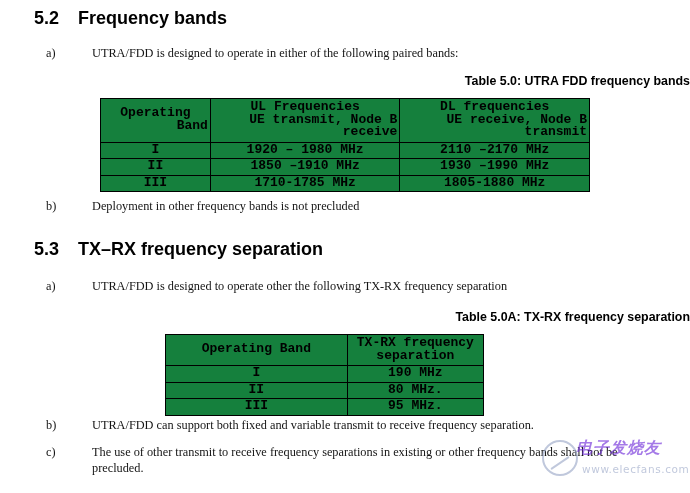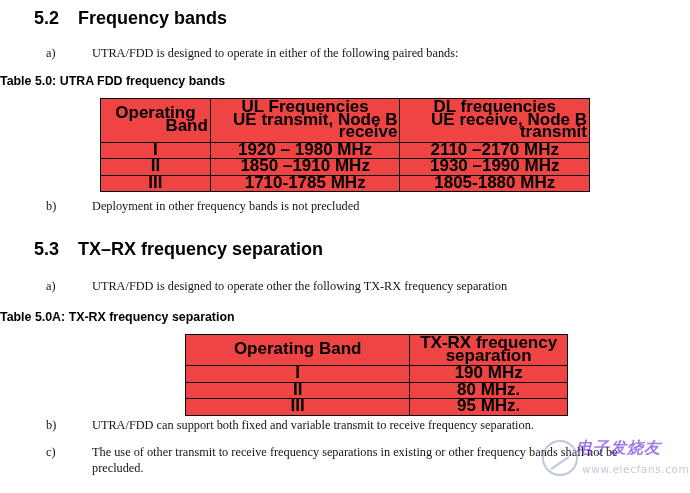--- a/index.html
+++ b/index.html
@@ -65,38 +65,38 @@
   #item-a1 { left: 0; top: 45px; width: 640px; }
   #item-b1 { left: 0; top: 198px; width: 640px; }
   #item-a2 { left: 0; top: 278px; width: 640px; }
   #item-b2 { left: 0; top: 417px; width: 640px; }
   #item-c2 { left: 0; top: 444px; width: 620px; }
 
   
   .table-caption {
     position: absolute;
     width: 690px;
-    text-align: left;
+    text-align: right;
     font-family: "Liberation Sans", "DejaVu Sans", sans-serif;
     font-weight: bold;
     font-size: 12.4px;
     color: #000;
   }
   #caption-1 { top: 74px; }
   #caption-2 { top: 310px; }
 
   
   table.spec {
     position: absolute;
     border-collapse: collapse;
-    font-family: Liberation Sans, sans-serif;
-    font-weight: bold;
-    font-size: 17px;
+    font-family: Liberation Mono, monospace;
+    font-weight: bold;
+    font-size: 13px;
     color: #000;
-    background: #ef4444;
+    background: #15803d;
   }
   table.spec th,
   table.spec td {
     border: 1px solid #000;
     text-align: center;
     padding: 0;
     line-height: 12.5px;
     font-weight: bold;
   }
   table.spec th {
@@ -113,22 +113,21 @@
     width: 490px;
   }
   #table-bands .col-band   { width: 110px; }
   #table-bands .col-ul     { width: 190px; }
   #table-bands .col-dl     { width: 190px; }
 
   
   #table-sep {
     left: 165px;
     top: 334px;
-    width: 383px;
-    margin-left: 20px;
+    width: 319px;
   }
   #table-sep .col-band { width: 225px; }
   #table-sep .col-sep  { width: 158px; }
 
   .hdr-line2 { display: block; text-align: right; }
 
   
   #watermark {
     position: absolute;
     left: 540px;

